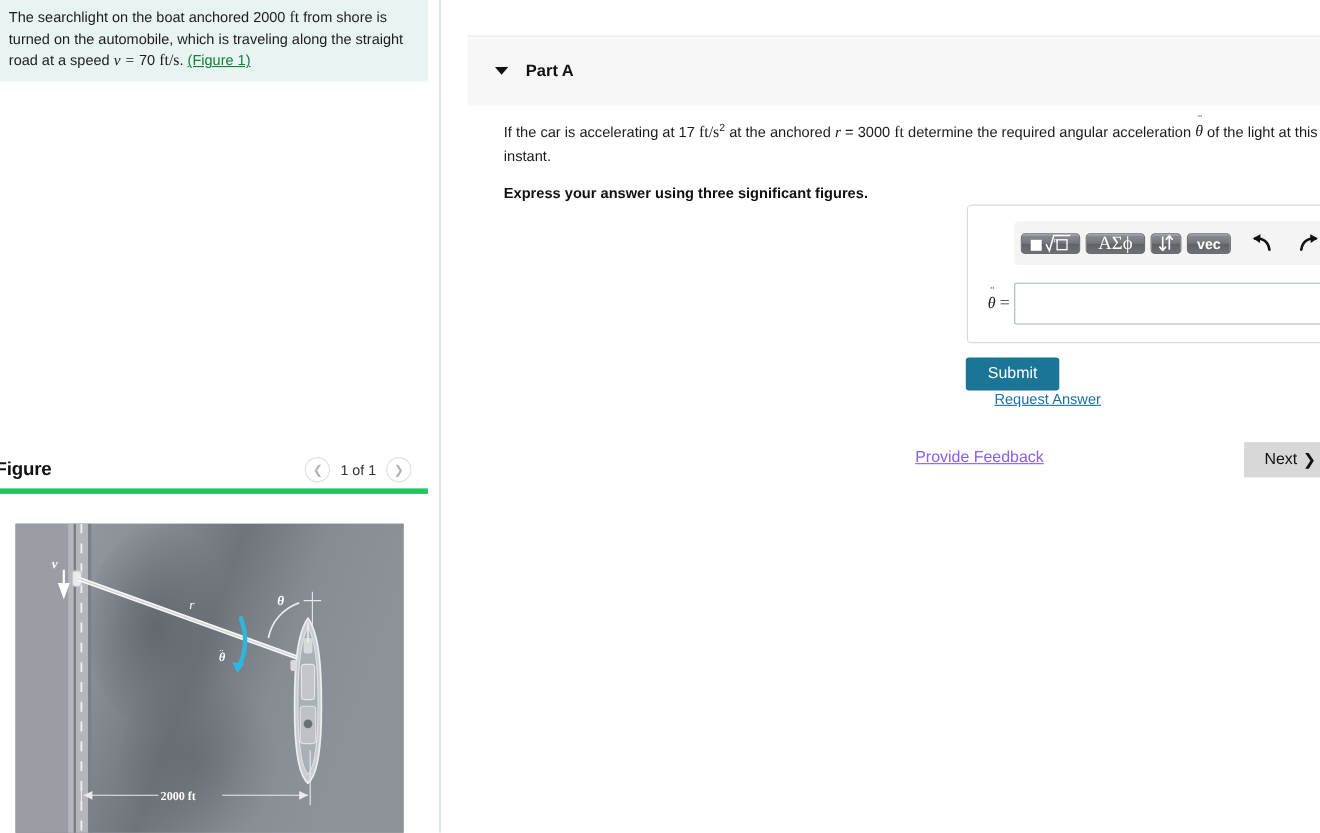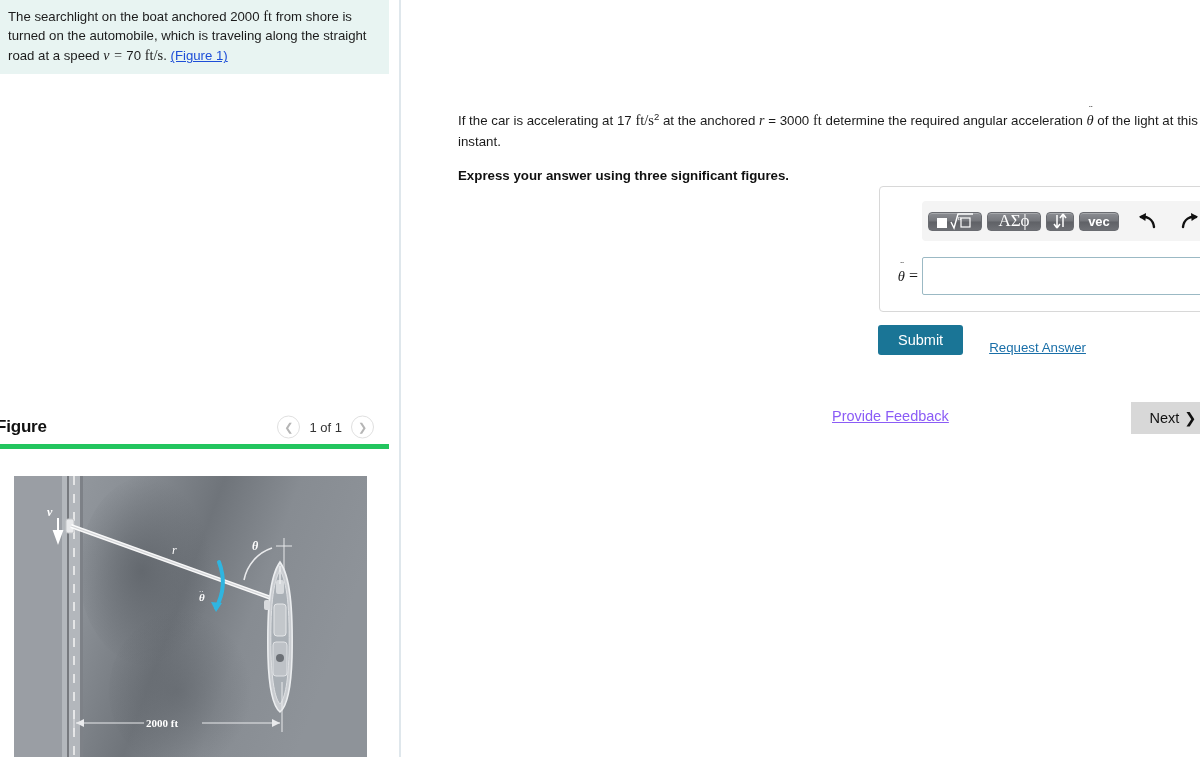--- a/index.html
+++ b/index.html
@@ -27,21 +27,21 @@
     width: 389px; min-height: 68px;
     background: #e8f4f2;
     padding: 6px 14px 8px 8px;
     font-size: 13.2px;
     line-height: 1.42;
     color: #1c1c1c;
   }
   #problem-statement .mathi { font-family: "Liberation Serif", serif; font-style: italic; font-size: 14px; }
   #problem-statement .mathu { font-family: "Liberation Serif", serif; font-size: 14.5px; }
   #problem-statement .figlink {
-    color: #1d4ed8; text-decoration: underline; cursor: pointer; margin-top: 29px;
+    color: #15803d; text-decoration: underline; cursor: pointer; margin-top: 29px;
   }
 
   
   #figure-header {
     position: absolute; left: 0; top: 410px;
     width: 389px; height: 39px;
     display: flex; align-items: center;
     border-bottom: 5px solid #22c55e;
   }
   #figure-title {
@@ -171,21 +171,21 @@
     border-radius: 2px;
     background: #fff;
     outline: none;
     font-size: 14px;
     padding: 0 8px;
     font-family: "Liberation Sans", sans-serif;
   }
 
   #submit-row {
     position: absolute; left: 475px; top: 325px;
-    display: flex; align-items: flex-end;
+    display: flex; align-items: flex-start; flex-direction: column;
   }
   #submit-button {
     background: #1a7596;
     color: #ffffff;
     border: none;
     border-radius: 3px;
     font-size: 14.5px;
     font-family: "Liberation Sans", sans-serif;
     padding: 7px 20px;
     cursor: pointer;
@@ -322,20 +322,24 @@
           <polygon points="62,247 70,243 70,251" fill="#e9eaec" stroke="none"></polygon>
           <polygon points="266,247 258,243 258,251" fill="#e9eaec" stroke="none"></polygon>
         </g>
         <text x="132" y="251" fill="#ffffff" font-family="Liberation Serif, serif" font-size="11" font-weight="bold">2000 ft</text>
       </svg>
     </div>
   </div>
 
   <div id="right-pane">
 
+    <div id="part-header">
+      <div id="part-caret"></div>
+      <div id="part-title">Part A</div>
+    </div>
 
     <div id="question-block">
       <div id="question-text">
         <span>If the car is accelerating at 17</span>
         <span class="mathu">ft/s</span><sup class="exp">2</sup>
         <span>at the anchored</span>
         <span class="mathi">r</span>
         <span>=</span>
         <span>3000</span>
         <span class="mathu">ft</span>

